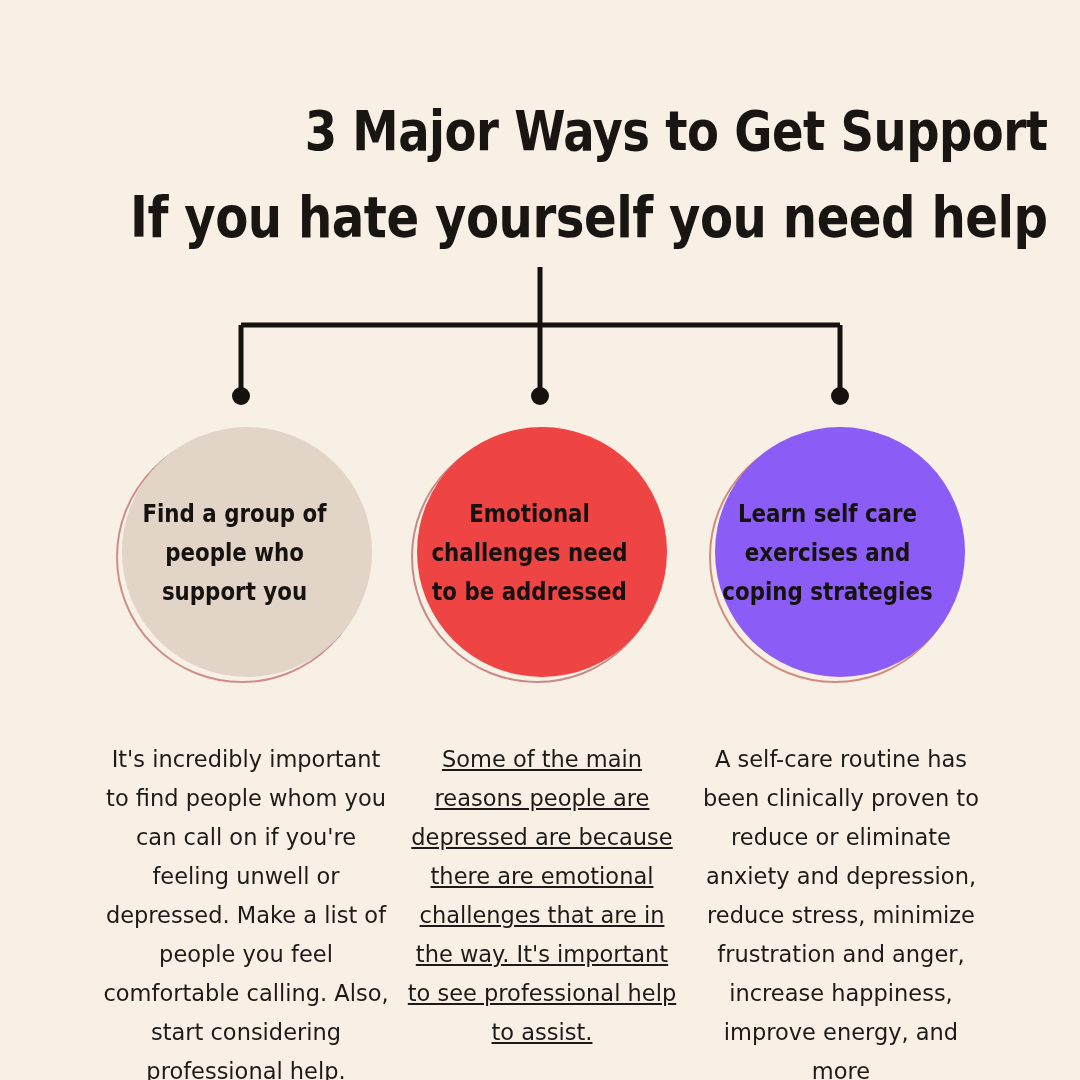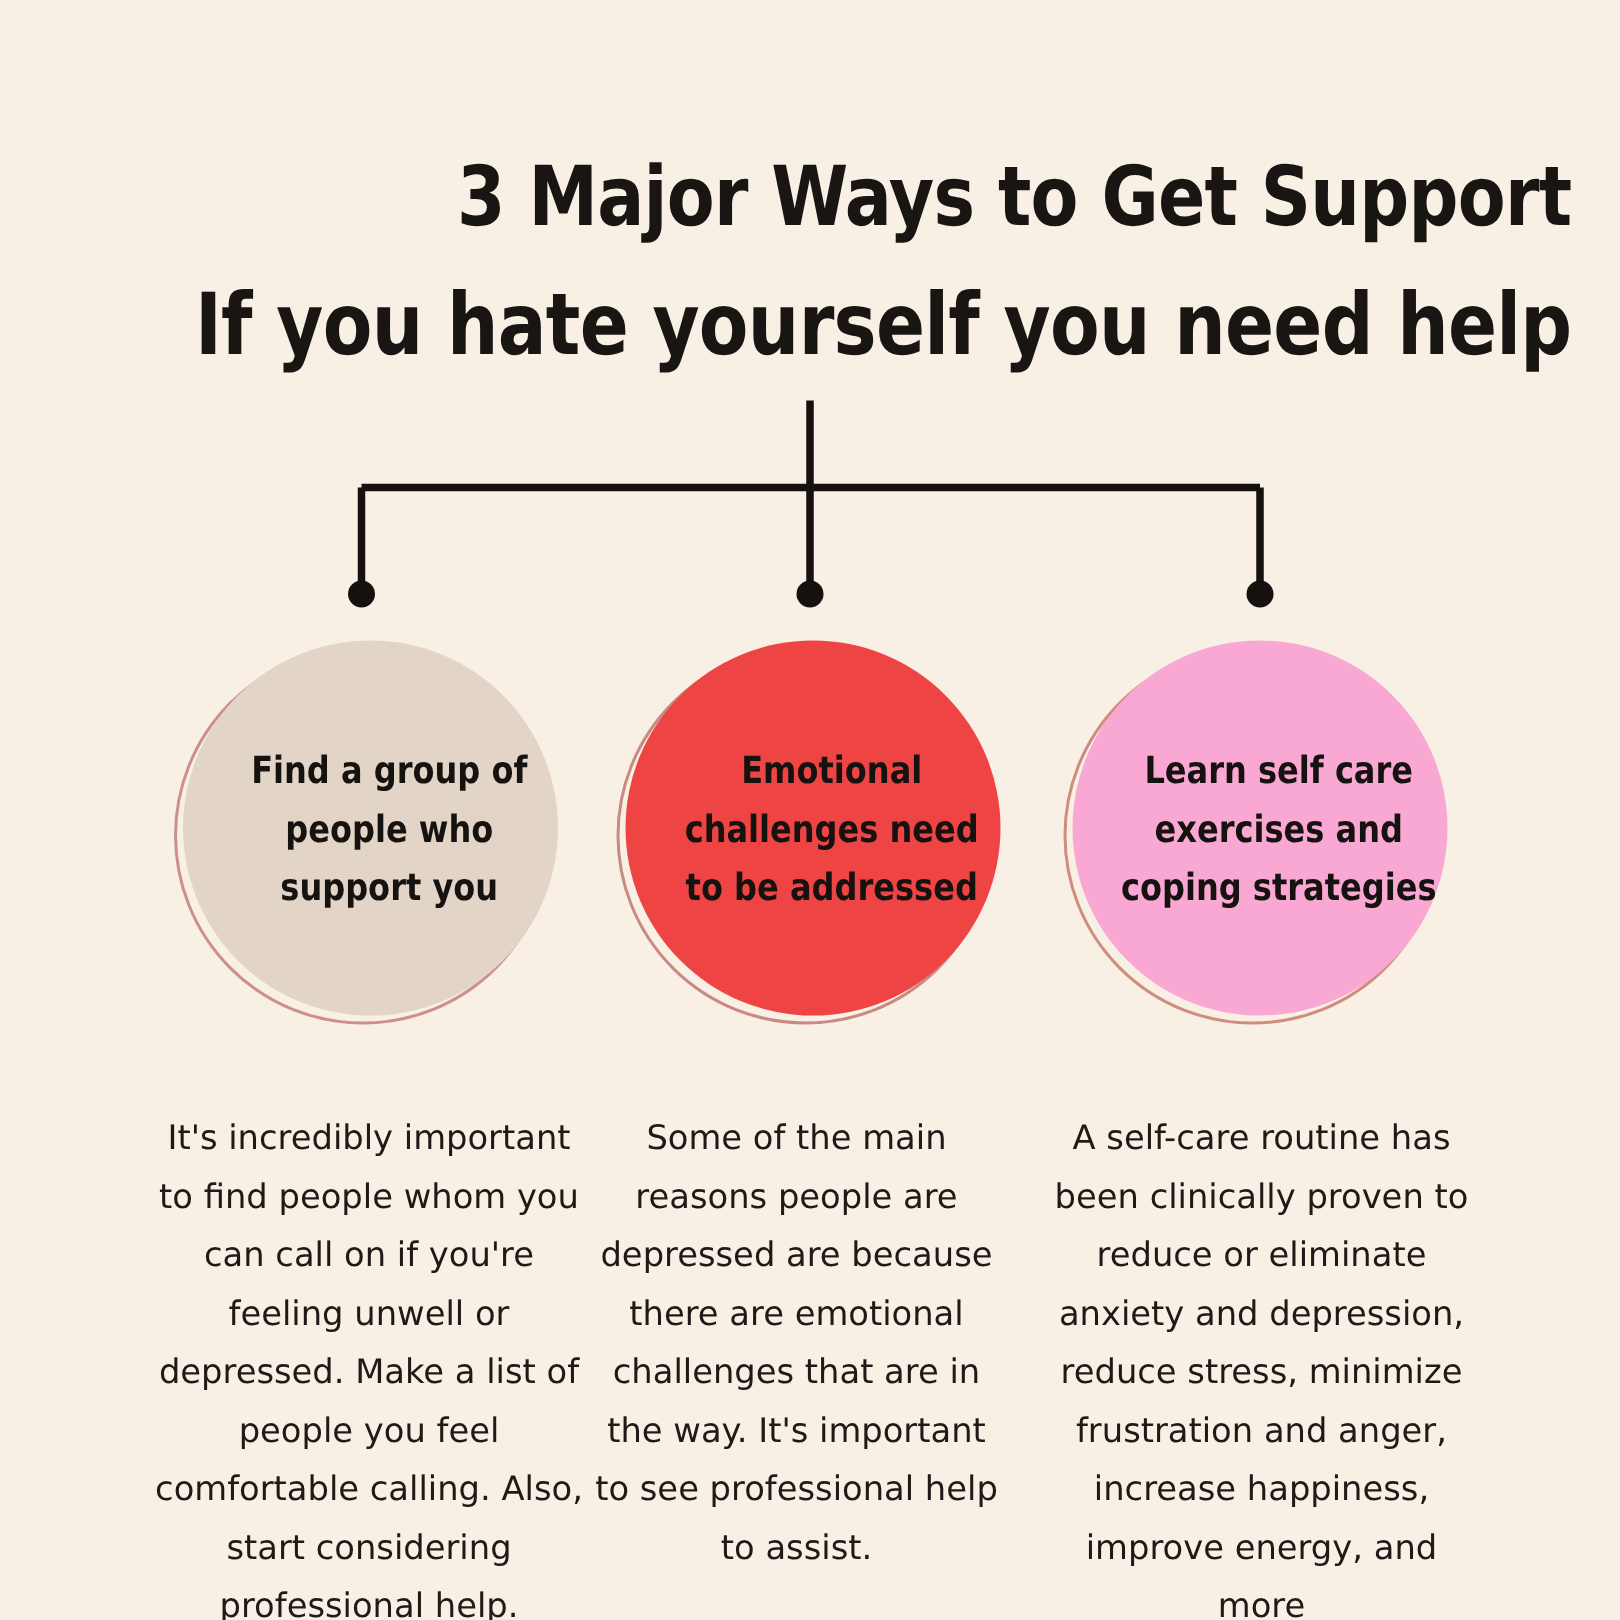--- a/index.html
+++ b/index.html
@@ -79,21 +79,21 @@
   }
   .circle-fill {
     position: absolute;
     left: 6px;
     top: 0px;
     width: 250px;
     height: 250px;
     border-radius: 50%;
     display: flex;
     align-items: center;
-    justify-content: flex-end;
+    justify-content: flex-start;
   }
   .circle-label {
     font-family: "DejaVu Sans Condensed", "Liberation Sans Narrow", "Liberation Sans", sans-serif;
     font-weight: bold;
     font-size: 25px;
     line-height: 39px;
     color: #161210;
     text-align: center;
     width: 225px;
     transform: scaleX(0.95);
@@ -110,21 +110,21 @@
   .para-col {
     position: absolute;
     top: 0;
     text-align: center;
     font-family: "DejaVu Sans", sans-serif;
     font-size: 22.5px;
     line-height: 39px;
     color: #1D1A17;
   }
   .para-col.p0 { left: 100px; width: 292px; }
-  .para-col.p1 { left: 394px; width: 274px; }
+  .para-col.p1 { left: 405px; width: 274px; text-decoration: underline; }
   .para-col.p2 { left: 697px; width: 288px; }
 </style>
 </head>
 <body style="background: rgb(248, 240, 228);">
 
 <div id="title-block">
   <span class="title-line line1" style="color: rgb(25, 21, 18);">3 Major Ways to Get Support</span>
   <span class="title-line line2" style="color: rgb(25, 21, 18);">If you hate yourself you need help</span>
 </div>
 
@@ -153,21 +153,21 @@
 
   <div class="circle-wrap c1">
     <div class="circle-ring" style="border-color: rgb(201, 138, 134);"></div>
     <div class="circle-fill" id="fill-1" style="background: #ef4444;">
       <span class="circle-label">Emotional challenges need to be addressed</span>
     </div>
   </div>
 
   <div class="circle-wrap c2">
     <div class="circle-ring" style="border-color: rgb(208, 140, 126);"></div>
-    <div class="circle-fill" id="fill-2" style="background: #f9a8d4;">
+    <div class="circle-fill" id="fill-2" style="background: #8b5cf6;">
       <span class="circle-label">Learn self care exercises and coping strategies</span>
     </div>
   </div>
 
 </div>
 
 <div id="paragraph-row">
   <div class="para-col p0">It's incredibly important to find people whom you can call on if you're feeling unwell or depressed. Make a list of people you feel comfortable calling. Also, start considering professional help.</div>
   <div class="para-col p1">Some of the main reasons people are depressed are because there are emotional challenges that are in the way. It's important to see professional help to assist.</div>
   <div class="para-col p2">A self-care routine has been clinically proven to reduce or eliminate anxiety and depression, reduce stress, minimize frustration and anger, increase happiness, improve energy, and more</div>

